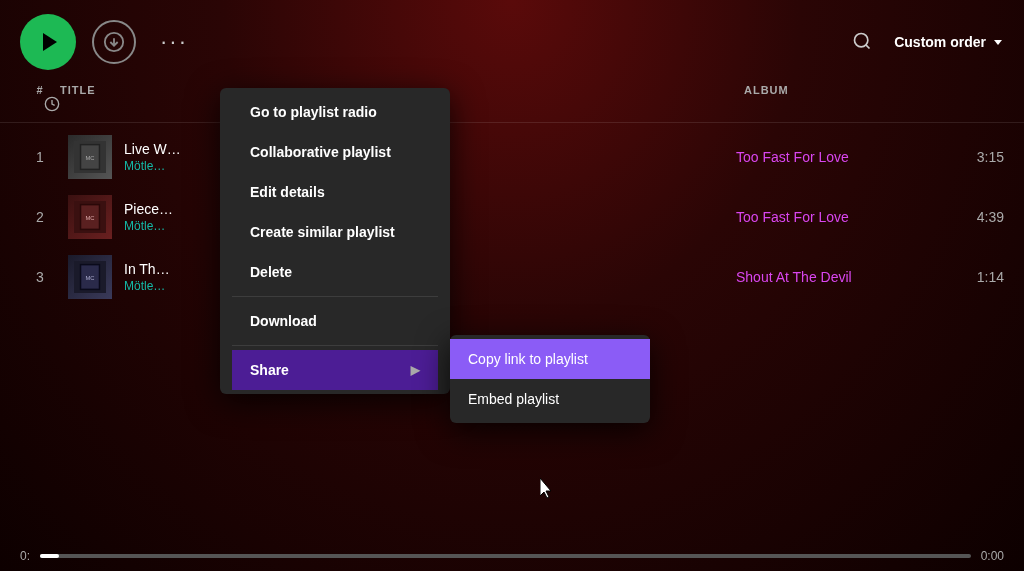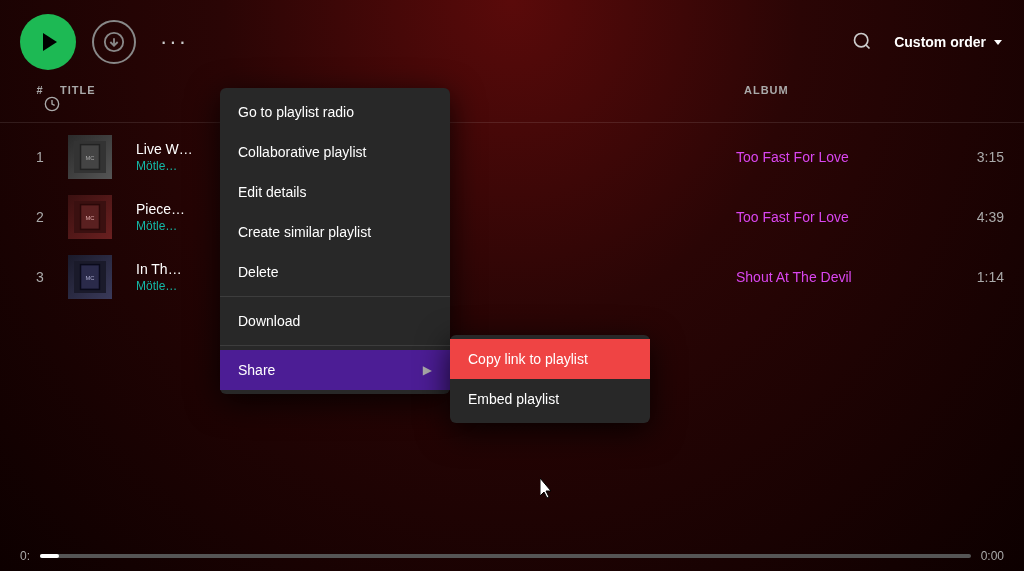--- a/index.html
+++ b/index.html
@@ -182,21 +182,21 @@
 
     .track-duration {
       font-size: 14px;
       color: #aaa;
       text-align: right;
     }
 
     .track-cell-info {
       display: flex;
       align-items: center;
-      gap: 24px;
+      gap: 12px;
       grid-column: 2 / 3;
     }
 
     
     .progress-area {
       position: absolute;
       bottom: 0;
       left: 0;
       right: 0;
       z-index: 1;
@@ -228,21 +228,22 @@
     
     .context-menu {
       position: absolute;
       top: 88px;
       left: 220px;
       z-index: 100;
       background: #282828;
       border-radius: 6px;
       box-shadow: 0 8px 32px rgba(0,0,0,0.8);
       min-width: 230px;
-      padding: 4px 0;
+      padding: 4px 12px;
+      font-weight: bold;
     }
 
     .menu-item {
       padding: 12px 18px;
       font-size: 14px;
       color: #fff;
       cursor: pointer;
       display: flex;
       align-items: center;
       justify-content: space-between;
@@ -265,21 +266,21 @@
       left: 450px;
       z-index: 101;
       background: #282828;
       border-radius: 6px;
       box-shadow: 0 8px 32px rgba(0,0,0,0.8);
       min-width: 200px;
       padding: 4px 0;
     }
 
     .sub-menu .menu-item.active {
-      background: #ef4444;
+      background: #8b5cf6;
     }
 
     .menu-divider {
       height: 1px;
       background: rgba(255,255,255,0.1);
       margin: 4px 0;
     }
 
     
     .cursor {

